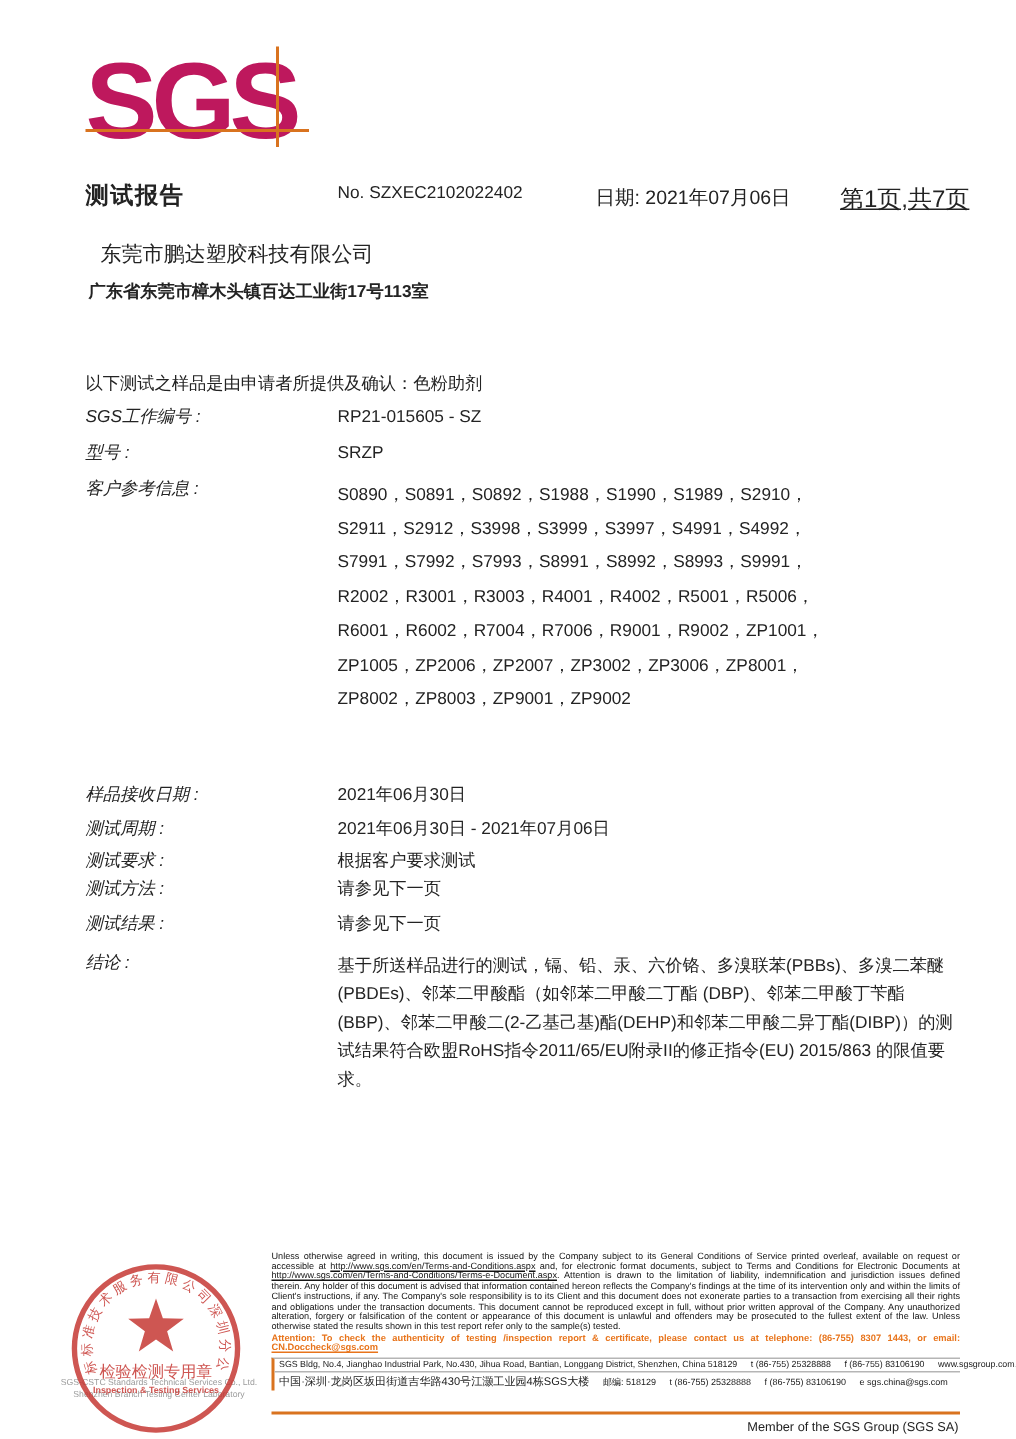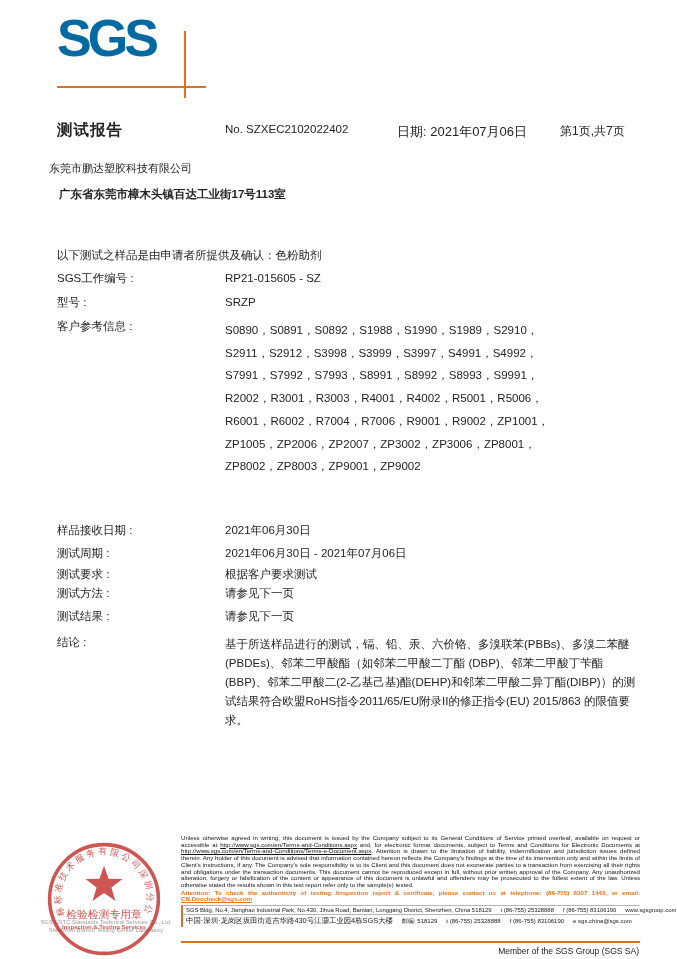--- a/index.html
+++ b/index.html
@@ -1,37 +1,37 @@
 <!DOCTYPE html>
 <html><head>
 <meta charset="utf-8">
 <style>
   html,body{margin:0;padding:0;background:#ffffff;}
   .page{position:relative;width:677px;height:959px;background:#fff;overflow:hidden;
         font-family:"Liberation Sans","DejaVu Sans",sans-serif;color:#232323;}
 
   
-  .logo-text{position:absolute;left:57px;top:4px;font-size:52px;font-weight:bold;
-             color:#0369a1;letter-spacing:-4px;line-height:68px;}
+  .logo-text{position:absolute;left:57px;top:34px;font-size:72px;font-weight:bold;
+             color:#be185d;letter-spacing:-4px;line-height:68px;}
   .logo-hline{position:absolute;left:57px;top:86px;width:149px;height:2px;background:#d9731f;}
   .logo-vline{position:absolute;left:184px;top:31px;width:2px;height:67px;background:#d9731f;}
 
   
   .doc-title{position:absolute;left:57px;top:120px;font-size:15.5px;font-weight:bold;letter-spacing:1px;}
   .report-no{position:absolute;left:225px;top:123px;font-size:11.5px;}
   .hdr-date{position:absolute;left:397px;top:123px;font-size:13px;}
-  .hdr-pages{position:absolute;left:560px;top:123px;font-size:12px;}
+  .hdr-pages{position:absolute;left:560px;top:123px;font-size:16px;text-decoration:underline;}
 
-  .applicant-name{position:absolute;left:49px;top:161px;font-size:11px;}
+  .applicant-name{position:absolute;left:67px;top:161px;font-size:14px;}
   .applicant-addr{position:absolute;left:59px;top:187px;font-size:11.5px;font-weight:bold;}
 
   .intro{position:absolute;left:57px;top:248px;font-size:11.5px;}
 
   .frow{position:absolute;left:57px;display:flex;font-size:11.5px;line-height:15px;}
-  .flabel{width:168px;flex:none;}
+  .flabel{width:168px;flex:none;font-style:italic;}
   .fvalue{width:415px;}
   .r-workno{top:271px}.r-model{top:295px}.r-clientref{top:319px}
   .r-received{top:523px}.r-period{top:546px}.r-requested{top:567px}
   .r-method{top:586px}.r-results{top:609px}.r-conclusion{top:635px}
   .ref-line{line-height:22.7px;white-space:nowrap;}
   .conclusion-text{line-height:19px;}
 
   
   .footer-right{position:absolute;left:181px;top:835px;width:459px;}
   .disclaimer{font-size:6.1px;line-height:6.7px;text-align:justify;color:#141414;margin:0;}

